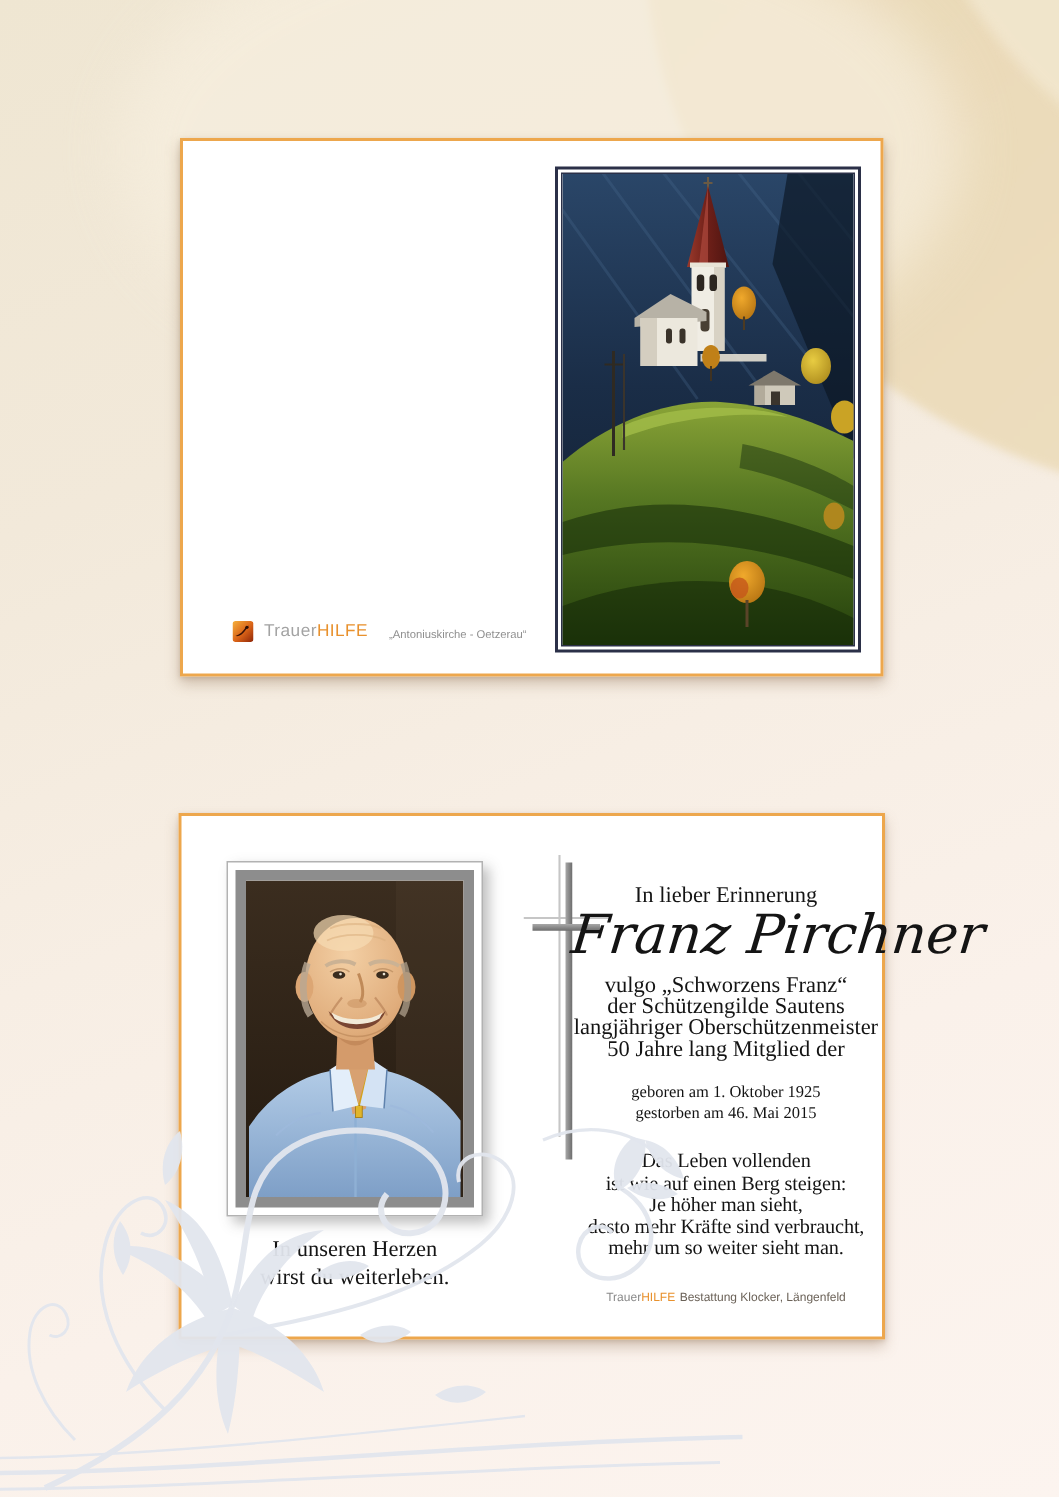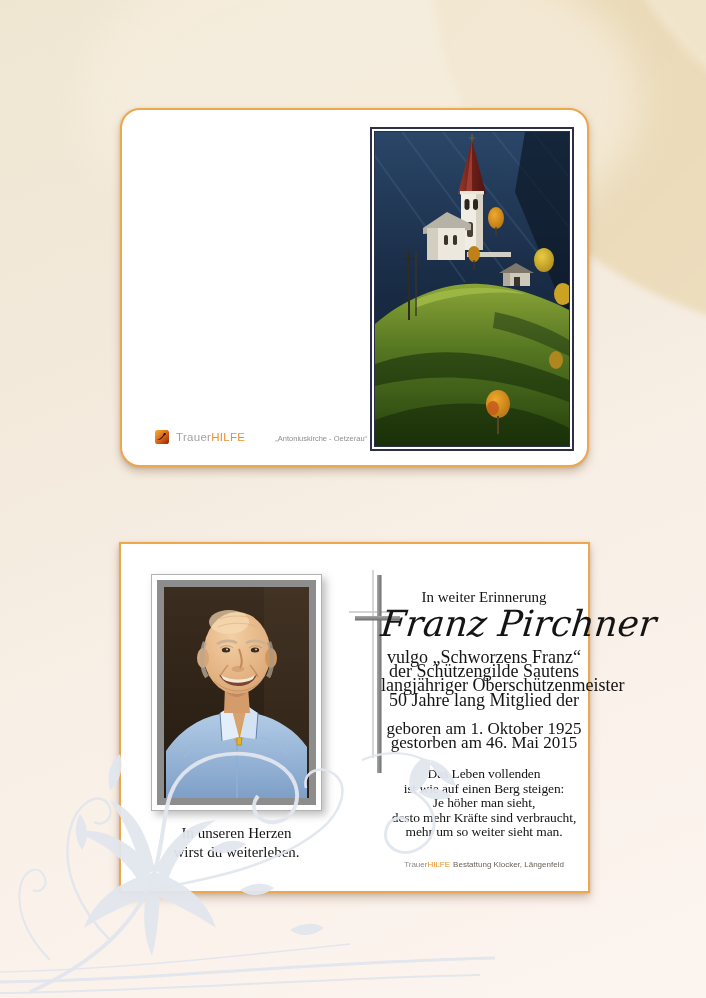--- a/index.html
+++ b/index.html
@@ -13,54 +13,54 @@
   .bg-band1{position:absolute;left:430px;top:-420px;width:860px;height:760px;border-radius:50%;
     background:linear-gradient(135deg,#e7d5b0 0%,#ecdcbc 55%,#f0e3c8 100%);filter:blur(3px);}
   .bg-band2{position:absolute;left:600px;top:-480px;width:840px;height:660px;border-radius:50%;
     background:#f2e7cf;opacity:.85;filter:blur(4px);}
   .bg-glow{position:absolute;left:80px;top:-60px;width:560px;height:320px;border-radius:50%;
     background:#f7efdf;opacity:.7;filter:blur(18px);}
 
   
   .card{position:absolute;background:#fff;border:2px solid #eda74d;
     box-shadow:0 5px 9px rgba(139,109,79,.38),0 1px 3px rgba(139,109,79,.25);z-index:2;}
-  .card-top{left:120px;top:108px;width:465px;height:355px;border-radius:20px;}
+  .card-top{left:120px;top:92px;width:465px;height:355px;}
   .card-bottom{left:119px;top:542px;width:467px;height:347px;}
 
   
   .church-frame{position:absolute;left:248px;top:17px;border:2px solid #2b3048;background:#fff;padding:2px;}
   .church-frame-inner{border:1px solid #2b3048;font-size:0;}
 
   
   .brand-row{position:absolute;left:33px;top:320px;display:flex;align-items:center;
     font-family:"Liberation Sans", sans-serif;}
   .brand-icon{width:14px;height:14px;border-radius:2px;display:block;}
   .brand-name{margin-left:7px;font-size:11.5px;letter-spacing:.3px;white-space:nowrap;}
   .brand-gray{color:#a3a3a3;}
   .brand-orange{color:#e8912d;}
-  .brand-caption{margin-left:30px;font-size:7.5px;color:#8f8f8f;white-space:nowrap;padding-top:2px;}
+  .brand-caption{margin-left:14px;font-size:7.5px;color:#8f8f8f;white-space:nowrap;padding-top:2px;}
 
   
   .photo-frame{position:absolute;left:30px;top:30px;border:1px solid #b2b2b2;background:#fff;padding:5px;
     box-shadow:4px 4px 8px rgba(70,70,70,.35);}
   .photo-frame-inner{border:7px solid #8d8d8d;font-size:0;}
 
   .photo-caption{position:absolute;left:30px;top:280px;width:171px;text-align:center;
     font-size:15px;line-height:18.5px;color:#151515;}
 
   .cross-wrap{position:absolute;left:228px;top:26px;}
 
   
   .mem-col{position:absolute;left:260px;top:0;width:206px;text-align:center;color:#141414;}
   .mem-col div{white-space:nowrap;}
   .mem-header{position:absolute;top:45px;width:100%;font-size:15px;}
   .mem-name{position:absolute;top:58px;width:100%;font-size:36px;line-height:44px;
     font-family:"DejaVu Serif", serif;font-style:italic;transform:skewX(-6deg);}
-  .mem-sub{position:absolute;top:106px;width:100%;font-size:18px;line-height:14.2px;}
-  .mem-dates{position:absolute;top:178px;width:100%;font-size:17px;line-height:13.6px;}
+  .mem-sub{position:absolute;top:106px;width:100%;font-size:15px;line-height:14.2px;}
+  .mem-dates{position:absolute;top:178px;width:100%;font-size:11px;line-height:13.6px;}
   .mem-poem{position:absolute;top:223px;width:100%;font-size:13.5px;line-height:14.6px;letter-spacing:-.1px;}
   .mem-footer{position:absolute;top:316px;width:100%;font-size:8px;
     font-family:"Liberation Sans", sans-serif;white-space:nowrap;}
   .mem-footer .fg{color:#8a8a8a;}
   .mem-footer .fo{color:#e8912d;}
   .mem-footer .fr{color:#6b6258;margin-left:3px;}
 
   
   .flourish{position:absolute;left:-10px;top:730px;z-index:6;pointer-events:none;}
 </style>
@@ -267,21 +267,21 @@
           </linearGradient>
         </defs>
         <line x1="24" y1="0" x2="24" y2="188" stroke="#c6c6c6" stroke-width="1.4"></line>
         <line x1="0" y1="42" x2="58" y2="42" stroke="#c6c6c6" stroke-width="1.4"></line>
         <rect x="28" y="5" width="4.5" height="198" fill="url(#gmetv)"></rect>
         <rect x="6" y="46" width="45" height="4.5" fill="url(#gmeth)"></rect>
       </svg>
     </div>
 
     <div class="mem-col">
-      <div class="mem-header">In weiter Erinnerung</div>
+      <div class="mem-header">In lieber Erinnerung</div>
       <div class="mem-name">Franz Pirchner</div>
       <div class="mem-sub">
         <div>vulgo „Schworzens Franz“</div>
         <div>der Schützengilde Sautens</div>
         <div>langjähriger Oberschützenmeister</div>
         <div>50 Jahre lang Mitglied der</div>
       </div>
       <div class="mem-dates">
         <div>geboren am 1. Oktober 1925</div>
         <div>gestorben am 46. Mai 2015</div>

